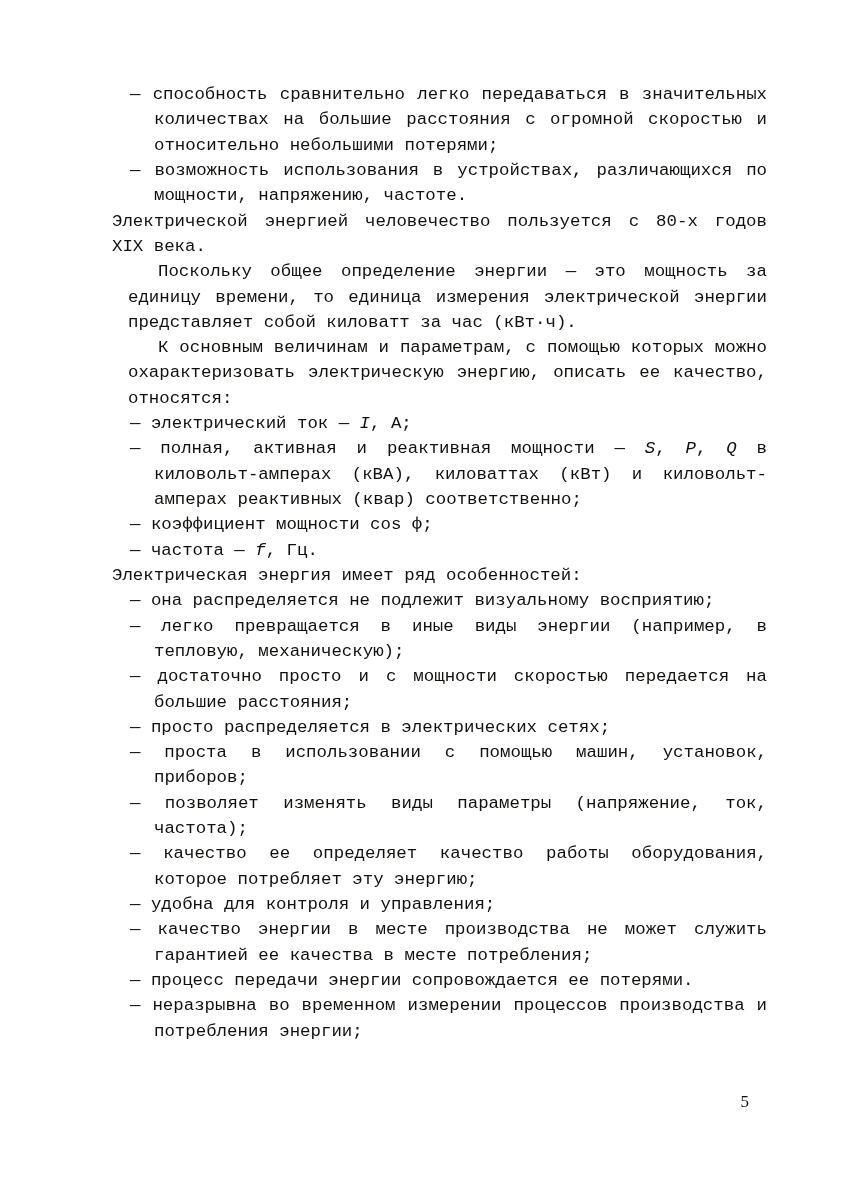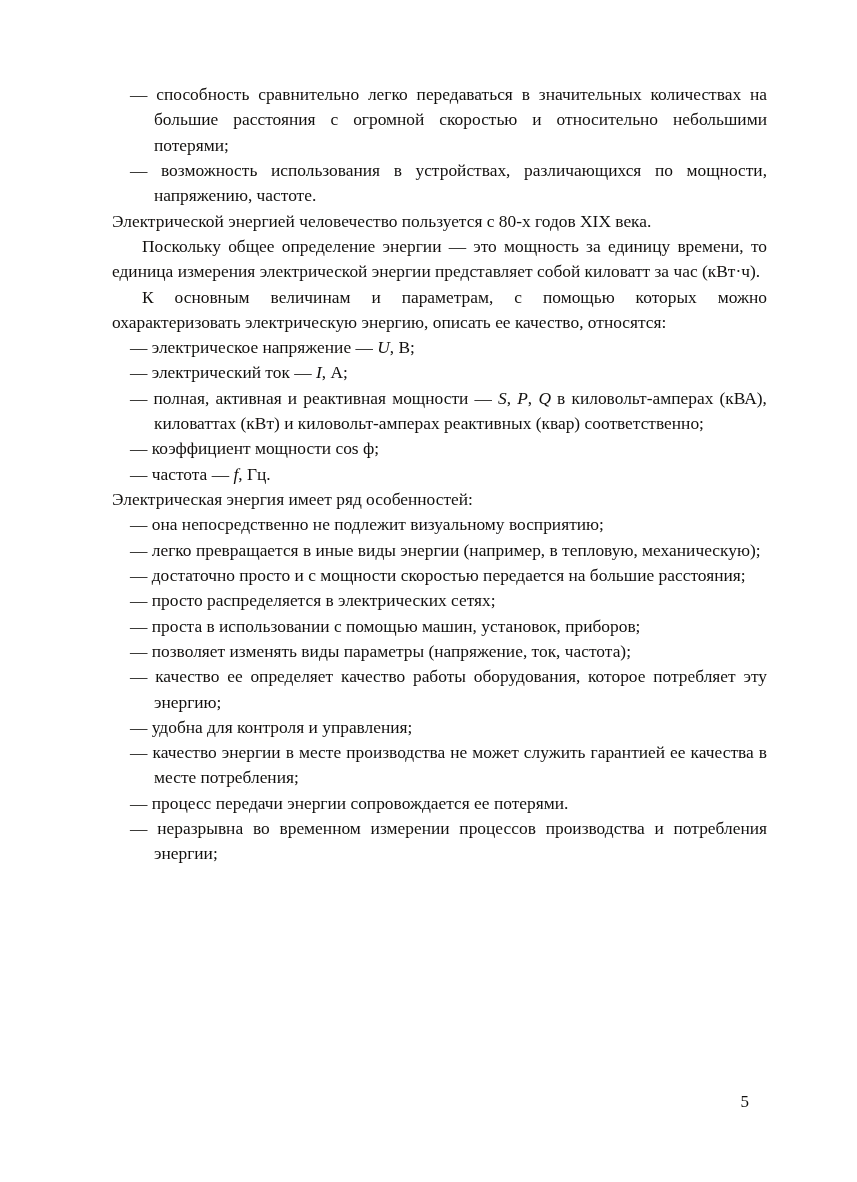--- a/index.html
+++ b/index.html
@@ -26,23 +26,25 @@
   .content {
     width: 655px;
     font-size: 17.4px;
     line-height: 1.455;
     text-align: justify;
     text-justify: inter-word;
     hyphens: manual;
   }
   p {
     margin: 0;
+    font-family: Liberation Mono, monospace;
   }
   p.indent {
     text-indent: 30px;
+    margin-left: 16px;
   }
   p.noindent {
     text-indent: 0;
   }
   
   .li {
     margin: 0;
     padding-left: 42px;
     text-indent: -24px;
     text-align: justify;
@@ -77,24 +79,20 @@
       <span class="dash">—</span>
       <span>возможность использования в устройствах, различающихся по мощности, напряжению, частоте.</span>
     </p>
 
     <p class="noindent">Электрической энергией человечество пользуется с 80-х годов XIX века.</p>
 
     <p class="indent">Поскольку общее определение энергии — это мощность за единицу времени, то единица измерения электрической энергии представляет собой киловатт за час (кВт·ч).</p>
 
     <p class="indent">К основным величинам и параметрам, с помощью которых можно охарактеризовать электрическую энергию, описать ее качество, относятся:</p>
 
-    <p class="li">
-      <span class="dash">—</span>
-      <span>электрическое напряжение — <i class="mathvar">U</i>, В;</span>
-    </p>
 
     <p class="li">
       <span class="dash">—</span>
       <span>электрический ток — <i class="mathvar">I</i>, А;</span>
     </p>
 
     <p class="li">
       <span class="dash">—</span>
       <span>полная, активная и реактивная мощности — <i class="mathvar">S</i>, <i class="mathvar">P</i>, <i class="mathvar">Q</i> в киловольт-амперах (кВА), киловаттах (кВт) и киловольт-амперах реактивных (квар) соответственно;</span>
     </p>
@@ -106,21 +104,21 @@
 
     <p class="li">
       <span class="dash">—</span>
       <span>частота — <i class="mathvar">f</i>, Гц.</span>
     </p>
 
     <p class="noindent">Электрическая энергия имеет ряд особенностей:</p>
 
     <p class="li">
       <span class="dash">—</span>
-      <span>она непосредственно не подлежит визуальному восприятию;</span>
+      <span>она распределяется не подлежит визуальному восприятию;</span>
     </p>
 
     <p class="li">
       <span class="dash">—</span>
       <span>легко превращается в иные виды энергии (например, в тепловую, механическую);</span>
     </p>
 
     <p class="li">
       <span class="dash">—</span>
       <span>достаточно просто и с мощности скоростью передается на большие расстояния;</span>

